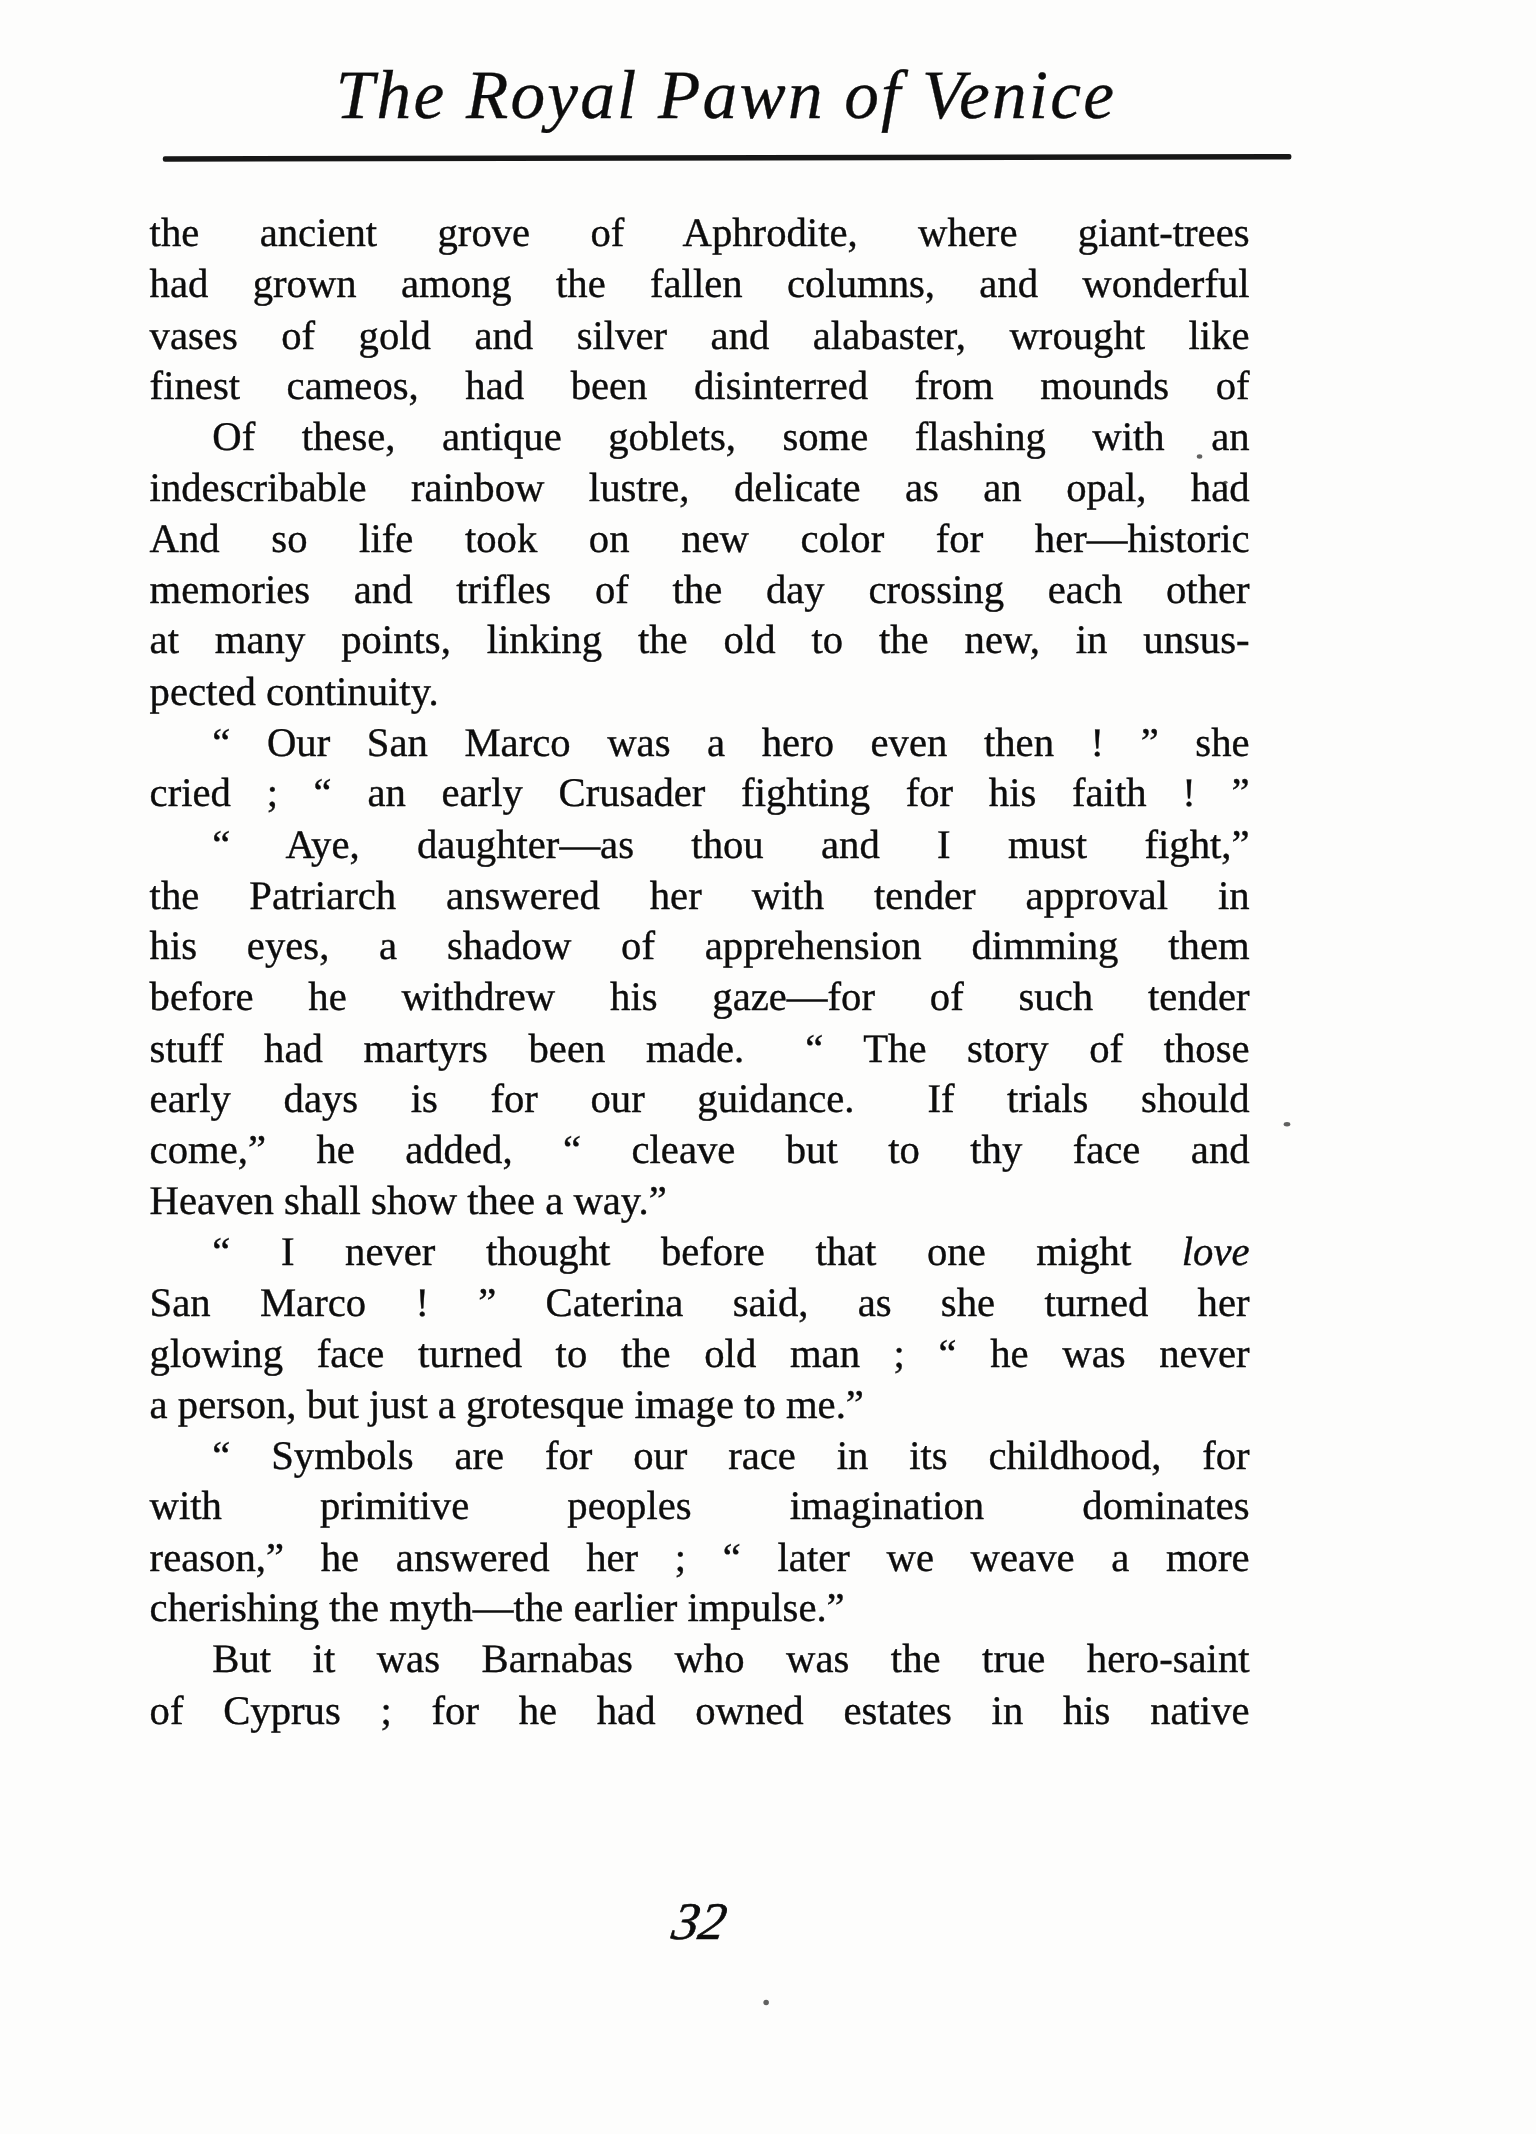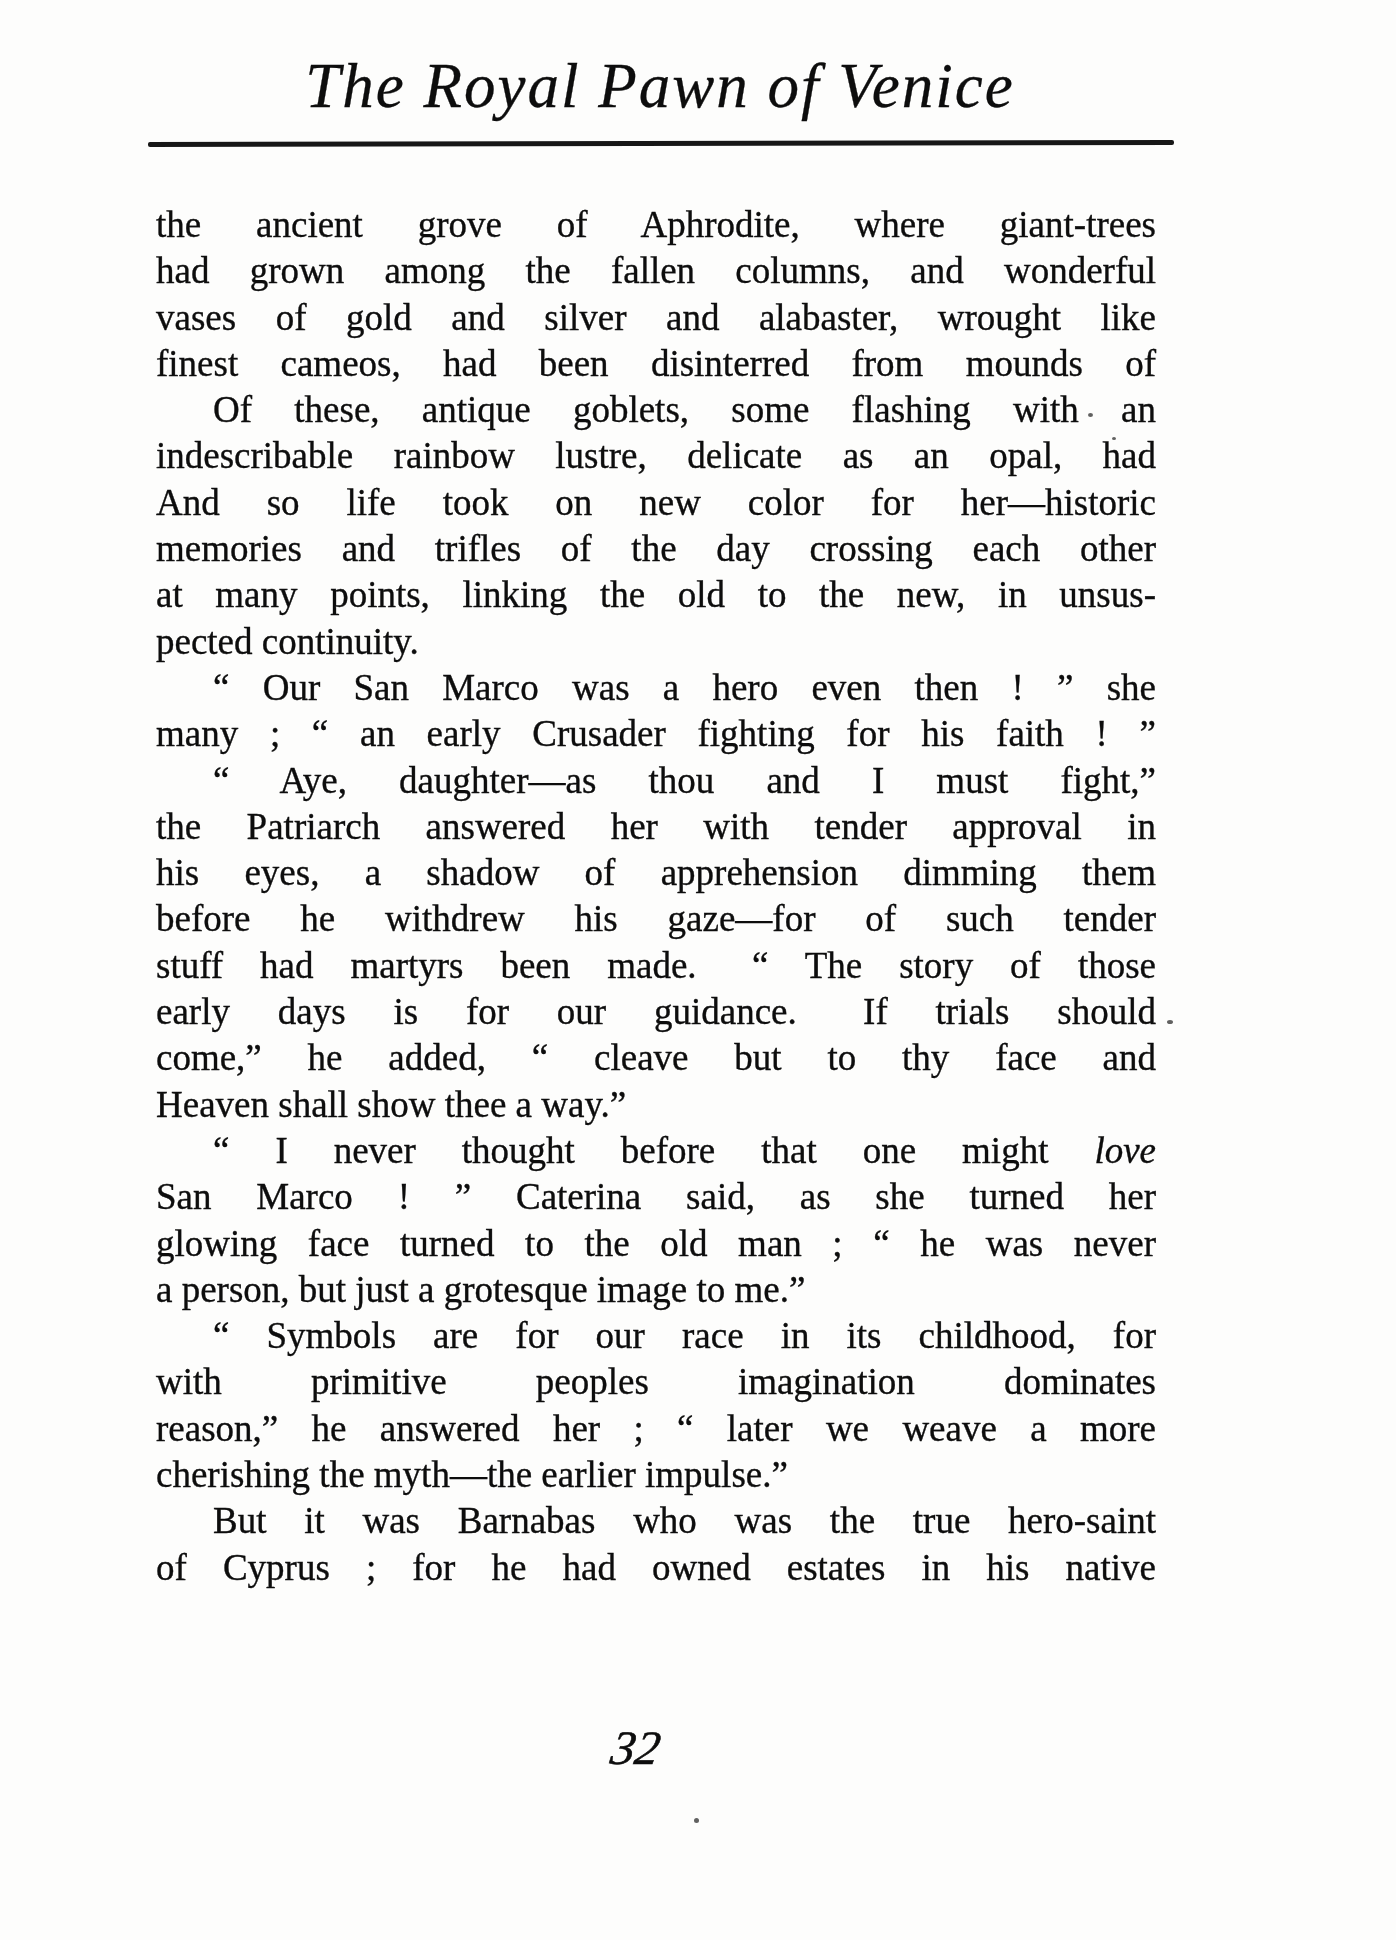--- a/index.html
+++ b/index.html
@@ -36,24 +36,23 @@
     top: 141px;
     width: 1026px;
     height: 5px;
     background: #171717;
     border-radius: 2px;
     transform: rotate(-0.12deg);
   }
   
   .text-block {
     position: absolute;
-    left: 156px;
+    left: 136px;
     top: 190px;
     width: 1000px;
-    margin-top: 12px;
   }
   .line {
     font-size: 37px;
     line-height: 46.3px;
     height: 46.3px;
     text-align: left;
     -webkit-text-stroke: 0.35px currentColor;
   }
   .line.just {
     text-align: justify;
@@ -99,21 +98,21 @@
       <div class="line just"><span>had grown among the fallen columns, and wonderful</span></div>
       <div class="line just"><span>vases of gold and silver and alabaster, wrought like</span></div>
       <div class="line just"><span>finest cameos, had been disinterred from mounds of</span></div>
       <div class="line just indent"><span>Of these, antique goblets, some flashing with an</span></div>
       <div class="line just"><span>indescribable rainbow lustre, delicate as an opal, had</span></div>
       <div class="line just"><span>And so life took on new color for her—historic</span></div>
       <div class="line just"><span>memories and trifles of the day crossing each other</span></div>
       <div class="line just"><span>at many points, linking the old to the new, in unsus-</span></div>
       <div class="line"><span>pected continuity.</span></div>
       <div class="line just indent"><span>“ Our San Marco was a hero even then ! ” she</span></div>
-      <div class="line just"><span>many ; “ an early Crusader fighting for his faith ! ”</span></div>
+      <div class="line just"><span>cried ; “ an early Crusader fighting for his faith ! ”</span></div>
       <div class="line just indent"><span>“ Aye, daughter—as thou and I must fight,”</span></div>
       <div class="line just"><span>the Patriarch answered her with tender approval in</span></div>
       <div class="line just"><span>his eyes, a shadow of apprehension dimming them</span></div>
       <div class="line just"><span>before he withdrew his gaze—for of such tender</span></div>
       <div class="line just"><span>stuff had martyrs been made.  “ The story of those</span></div>
       <div class="line just"><span>early days is for our guidance.  If trials should</span></div>
       <div class="line just"><span>come,” he added, “ cleave but to thy face and</span></div>
       <div class="line"><span>Heaven shall show thee a way.”</span></div>
       <div class="line just indent"><span>“ I never thought before that one might </span><span class="em">love</span></div>
       <div class="line just"><span>San Marco ! ” Caterina said, as she turned her</span></div>

